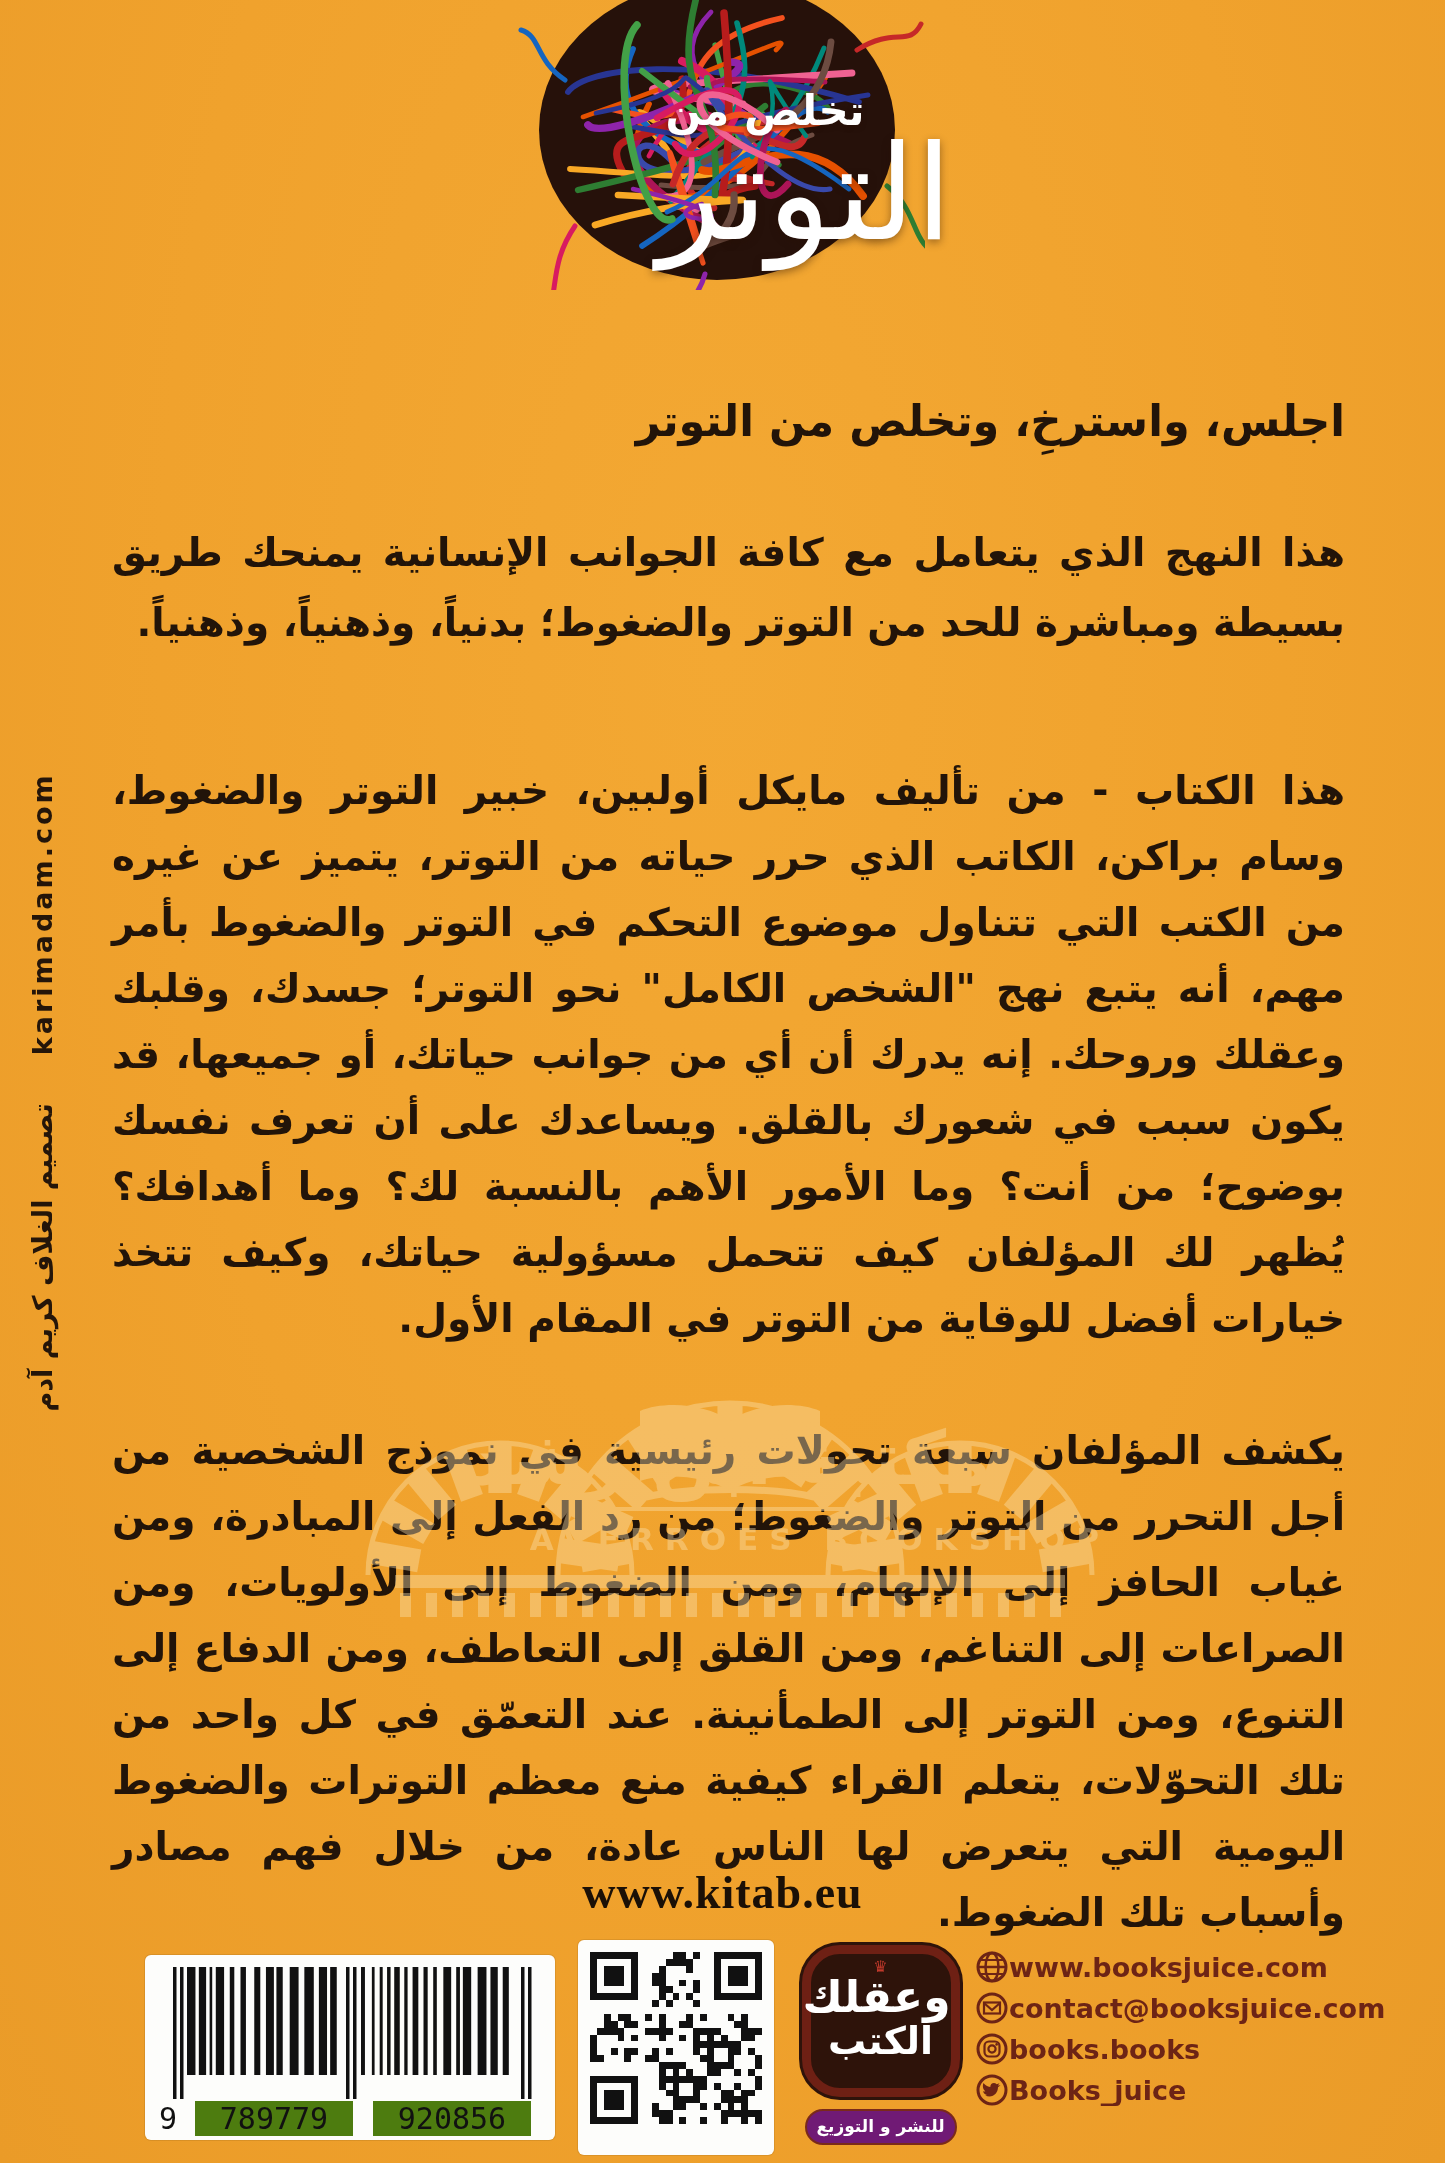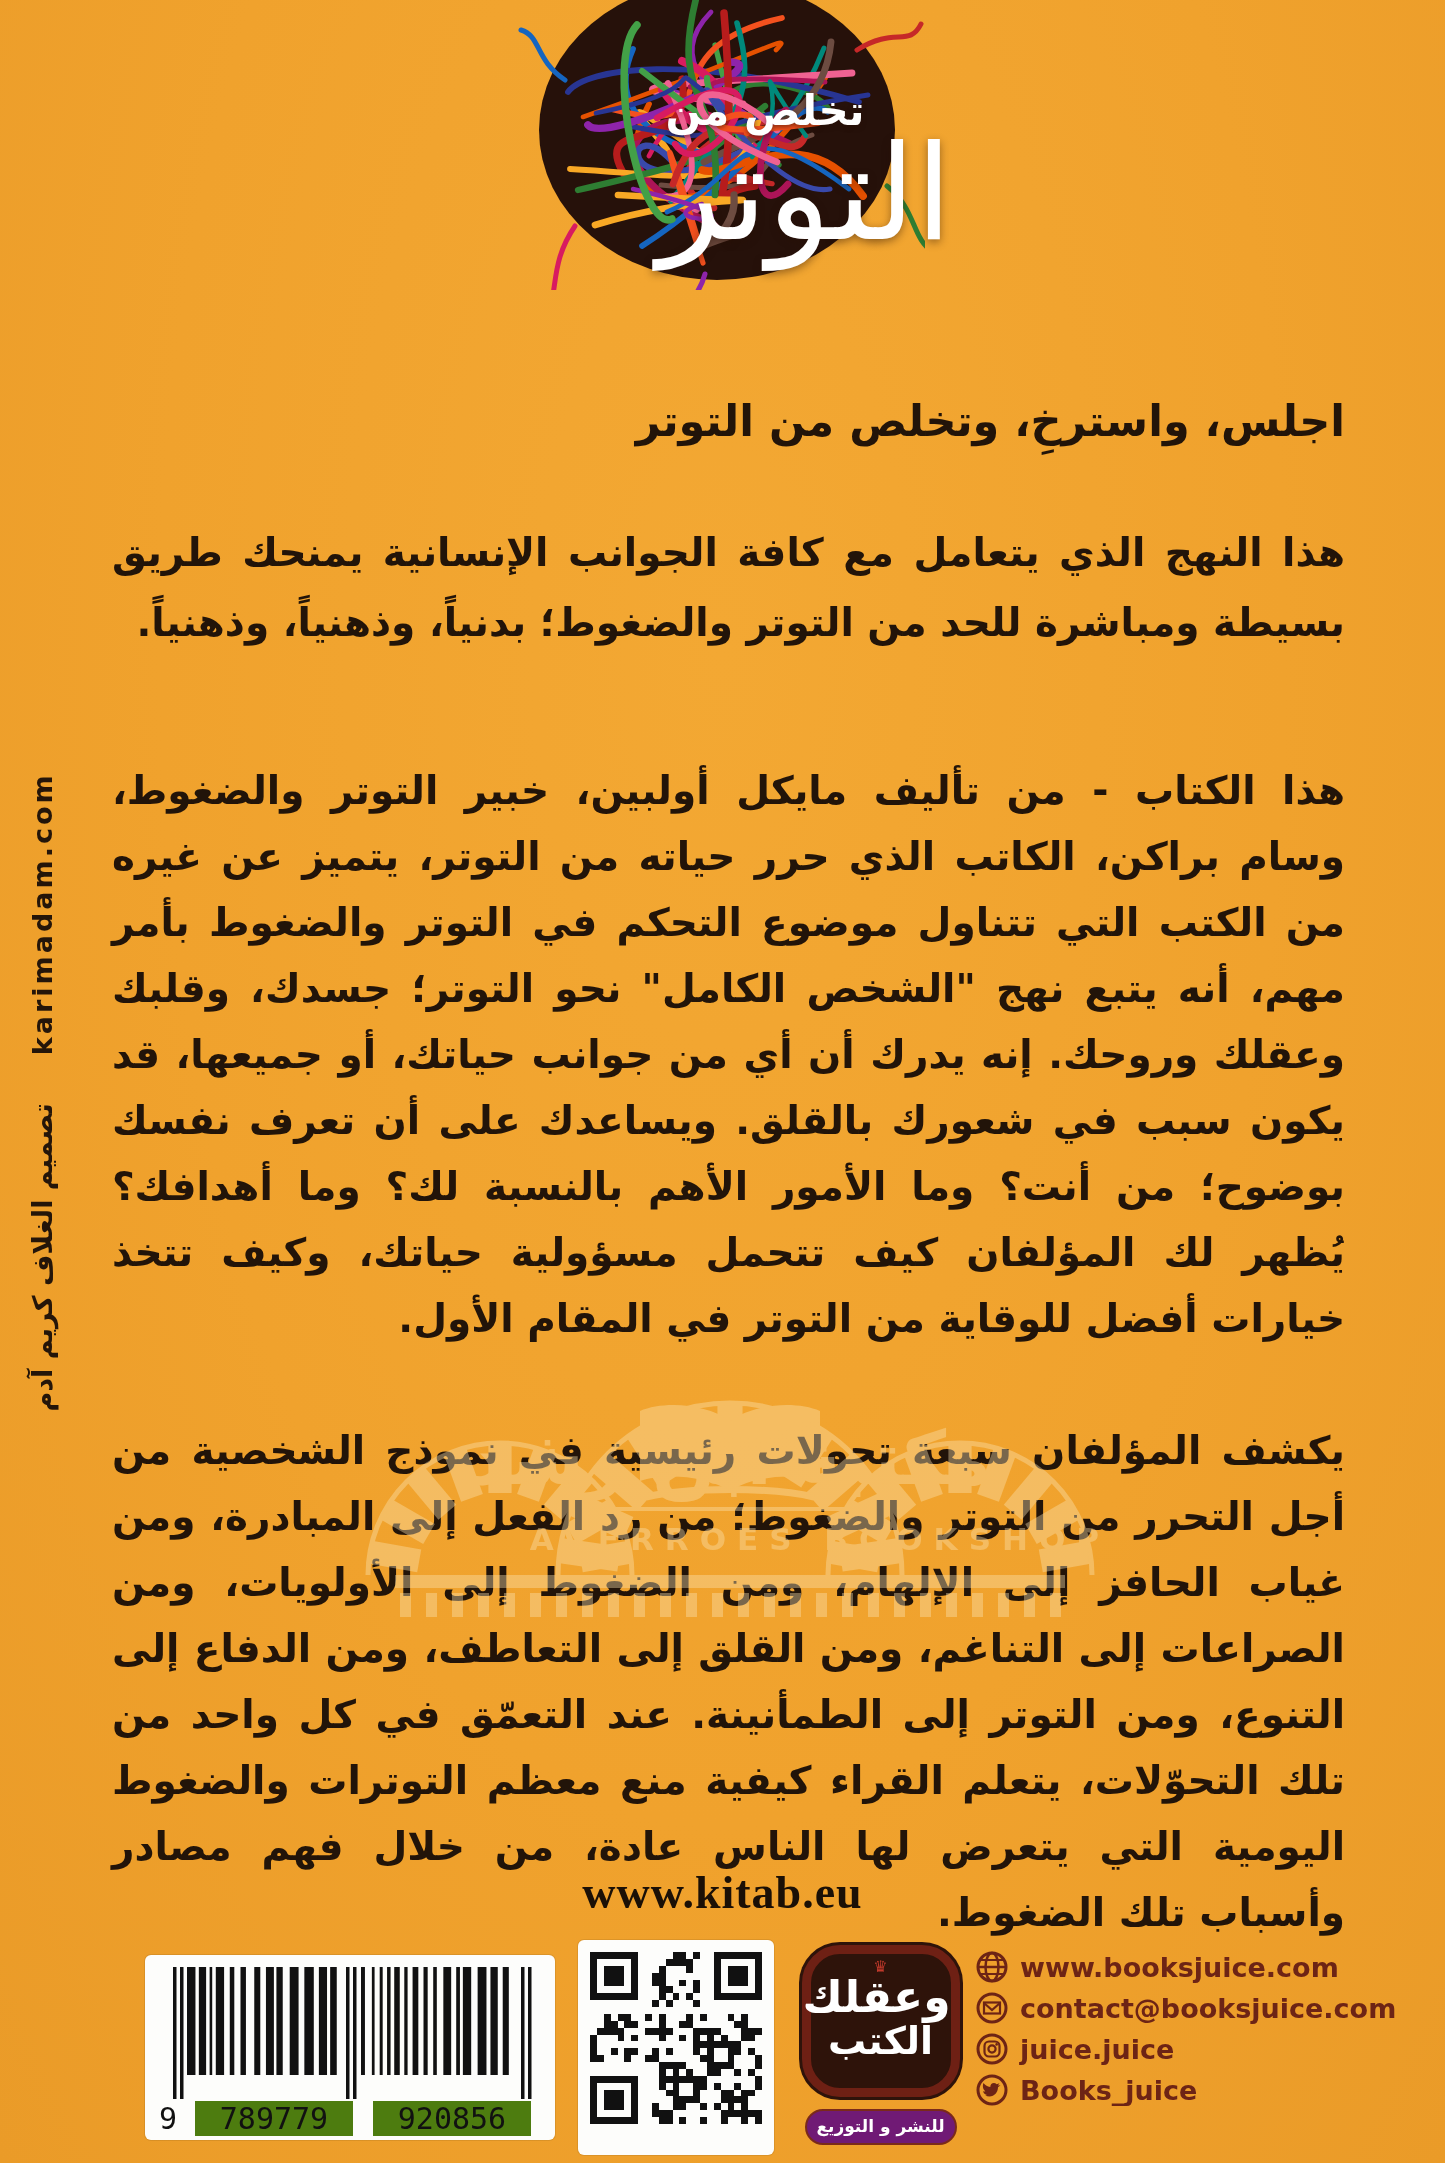--- a/index.html
+++ b/index.html
@@ -76,21 +76,21 @@
   }
   .badge .crown{color:#c0392b;font-size:16px;line-height:14px;margin-top:6px;}
   .badge .l1{font-size:44px;font-weight:bold;line-height:46px;}
   .badge .l2{font-size:38px;font-weight:bold;line-height:42px;}
   .pub-pill{
     margin:12px auto 0;width:152px;box-sizing:border-box;
     background:#701a75;border:2px solid #7a2a1a;border-radius:18px;
     color:#fff;font-size:17px;font-weight:bold;direction:rtl;padding:5px 0 7px;
   }
   .links{position:absolute;left:975px;top:1950px;display:flex;flex-direction:column;gap:7px;}
-  .link-row{display:flex;align-items:center;gap:11px;color:#6d2415;font-size:27px;font-weight:bold;}
+  .link-row{display:flex;align-items:center;color:#6d2415;font-size:27px;font-weight:bold;}
   .link-row svg{flex:0 0 auto;}
   
   .side-credit{
     position:absolute;left:42px;top:1092px;
     transform:translate(-50%,-50%) rotate(-90deg);
     white-space:nowrap;direction:ltr;
     font-size:27px;font-weight:600;color:#241509;
   }
   .side-credit .url{margin-left:48px;letter-spacing:3px;}
 </style>
@@ -578,21 +578,21 @@
     </svg>
     <span>contact@booksjuice.com</span>
   </div>
   <div class="link-row">
     <svg width="34" height="34" viewBox="0 0 34 34">
       <circle cx="17" cy="17" r="14" fill="none" stroke="#6d2415" stroke-width="3"></circle>
       <rect x="9.5" y="9.5" width="15" height="15" rx="4.5" fill="none" stroke="#6d2415" stroke-width="2.2"></rect>
       <circle cx="17" cy="17" r="3.6" fill="none" stroke="#6d2415" stroke-width="2.2"></circle>
       <circle cx="21.6" cy="12.4" r="1.3" fill="#6d2415"></circle>
     </svg>
-    <span>juice.juice</span>
+    <span>books.books</span>
   </div>
   <div class="link-row">
     <svg width="34" height="34" viewBox="0 0 34 34">
       <circle cx="17" cy="17" r="14" fill="none" stroke="#6d2415" stroke-width="3"></circle>
       <path d="M10 22.5 c7.5 3 13 -1.8 13 -8.2 l2.5 -2 -2.6 .3 1.6 -2.4 -2.8 1 c-2.6 -2.6 -6.6 -.8 -6.4 2.8 c-3.2 -.2 -5.6 -2.2 -6.8 -4 c-1.4 3.4 -.2 6.8 1.8 8.2 c-.8 .3 -1.6 .3 -2.3 .1 c.4 1.8 2.2 3.4 4 3.6 c-1 .6 -1.8 .7 -3 .6 Z" fill="#6d2415"></path>
     </svg>
     <span>Books_juice</span>
   </div>
 </div>
 

